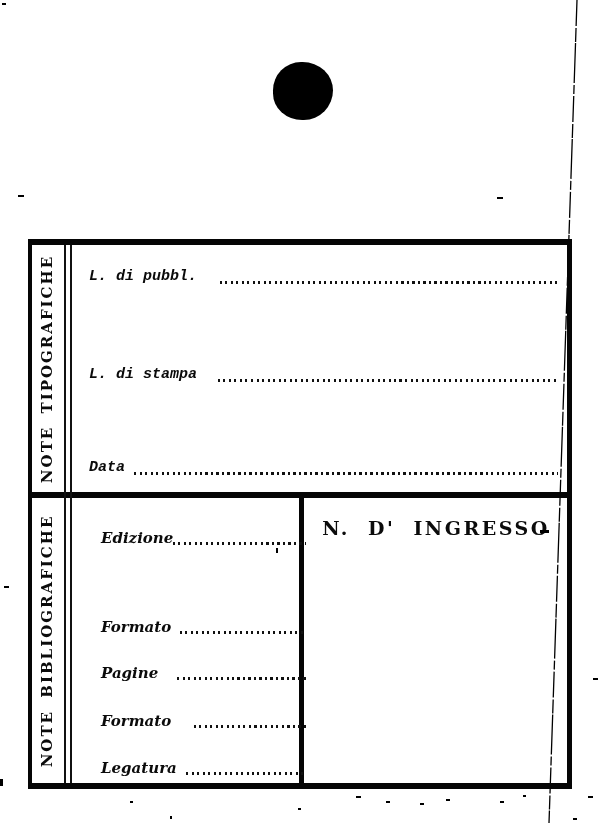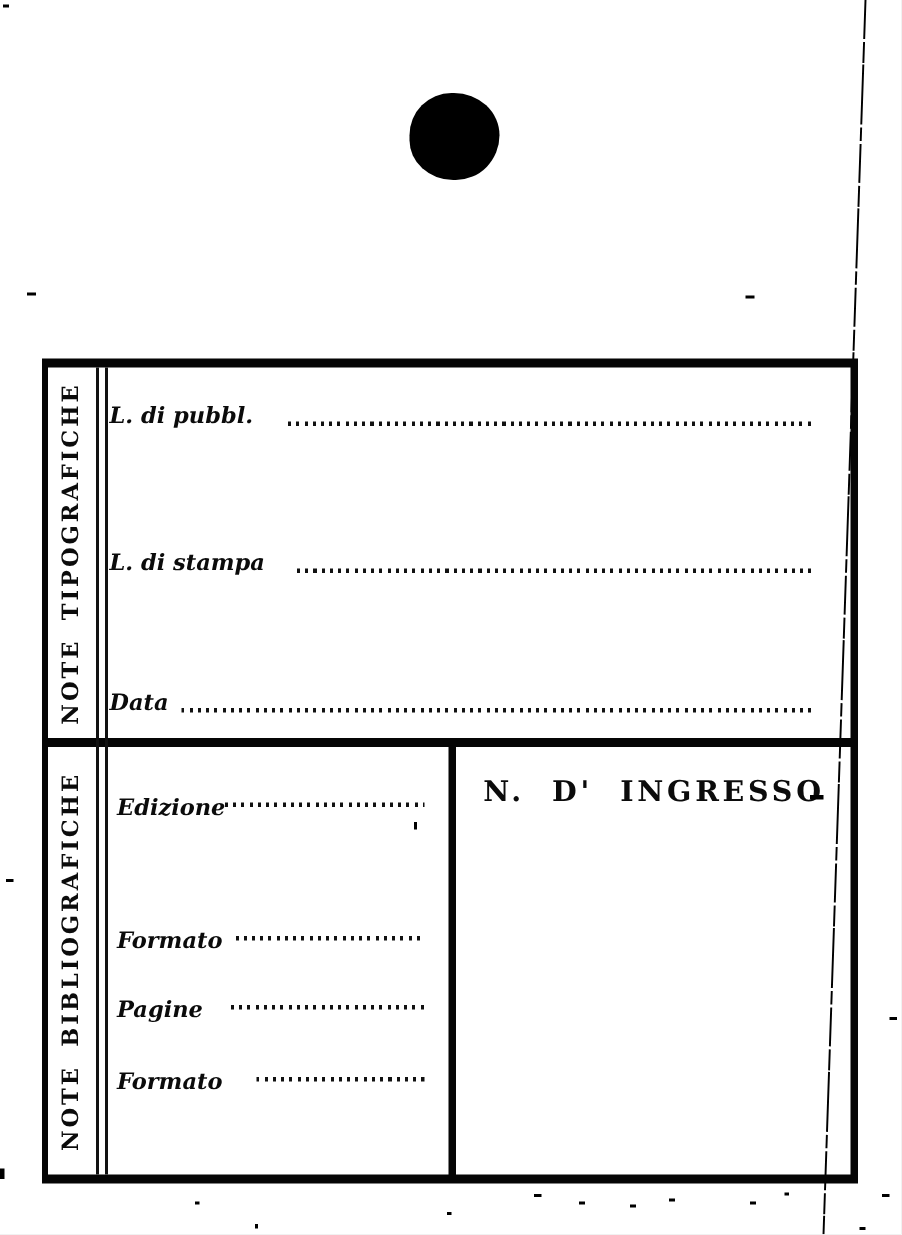--- a/index.html
+++ b/index.html
@@ -46,22 +46,22 @@
   
   .row{position:absolute;display:flex;align-items:flex-end;height:20px;}
   .row .flabel{
     font-style:italic;font-weight:bold;font-size:15px;line-height:20px;
     white-space:nowrap;padding-right:9px;
   }
   .row .leader{
     flex:1;height:3px;margin-bottom:3px;
     background-image:repeating-linear-gradient(90deg,#111 0 2px,transparent 2px 5.5px);
   }
-  .row.top{left:73px;width:469px;}
-  .row.low{left:78px;width:205px;align-items:center;}
+  .row.top{left:89px;width:469px;font-family:Liberation Mono, monospace;}
+  .row.low{left:101px;width:205px;}
   
   .ingresso{
     position:absolute;left:314px;top:517px;width:244px;
     text-align:center;font-size:19px;font-weight:600;
     letter-spacing:2.5px;word-spacing:9px;white-space:nowrap;
   }
   
   .speck{position:absolute;background:#000;}
 </style>
 </head>
@@ -110,20 +110,24 @@
     <span class="leader"></span>
   </div>
   <div class="row low" style="top:663px">
     <span class="flabel">Pagine</span>
     <span class="leader" style="margin-left:10px"></span>
   </div>
   <div class="row low" style="top:711px">
     <span class="flabel">Formato</span>
     <span class="leader" style="margin-left:14px"></span>
   </div>
+  <div class="row low" style="top:758px">
+    <span class="flabel">Legatura</span>
+    <span class="leader"></span>
+  </div>
 
   <div class="ingresso">N. D' INGRESSO</div>
 
   <div class="speck" style="left:2px;top:3px;width:4px;height:2px"></div>
   <div class="speck" style="left:18px;top:195px;width:6px;height:2px"></div>
   <div class="speck" style="left:497px;top:197px;width:6px;height:2px"></div>
   <div class="speck" style="left:4px;top:586px;width:5px;height:2px"></div>
   <div class="speck" style="left:540px;top:530px;width:9px;height:3px"></div>
   <div class="speck" style="left:276px;top:548px;width:2px;height:5px"></div>
   <div class="speck" style="left:593px;top:678px;width:5px;height:2px"></div>

